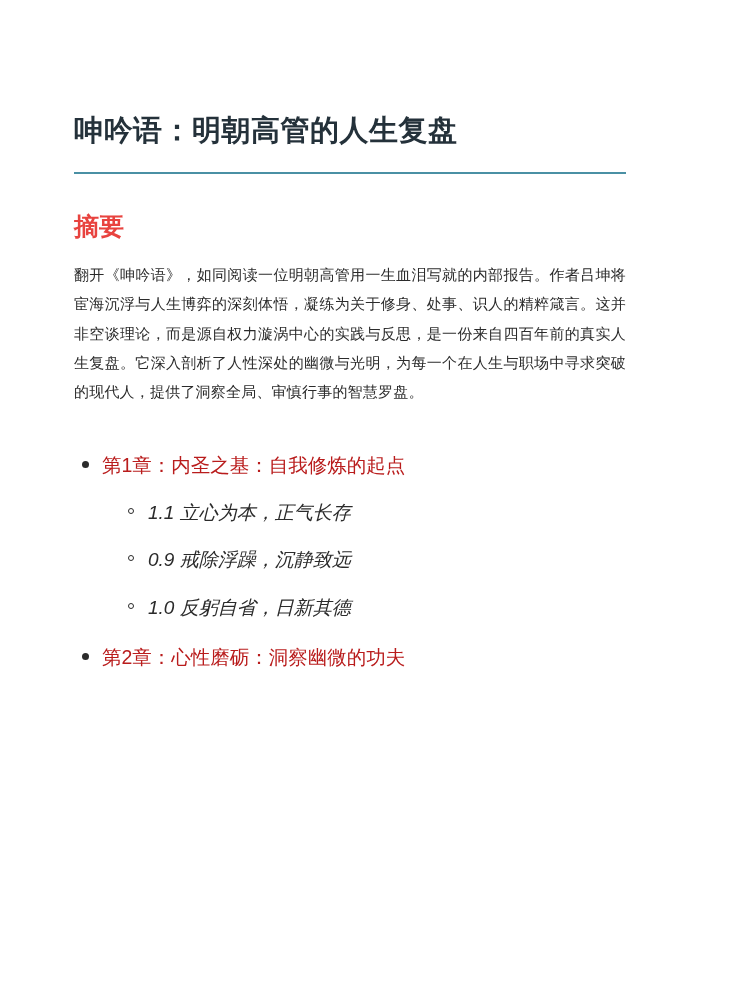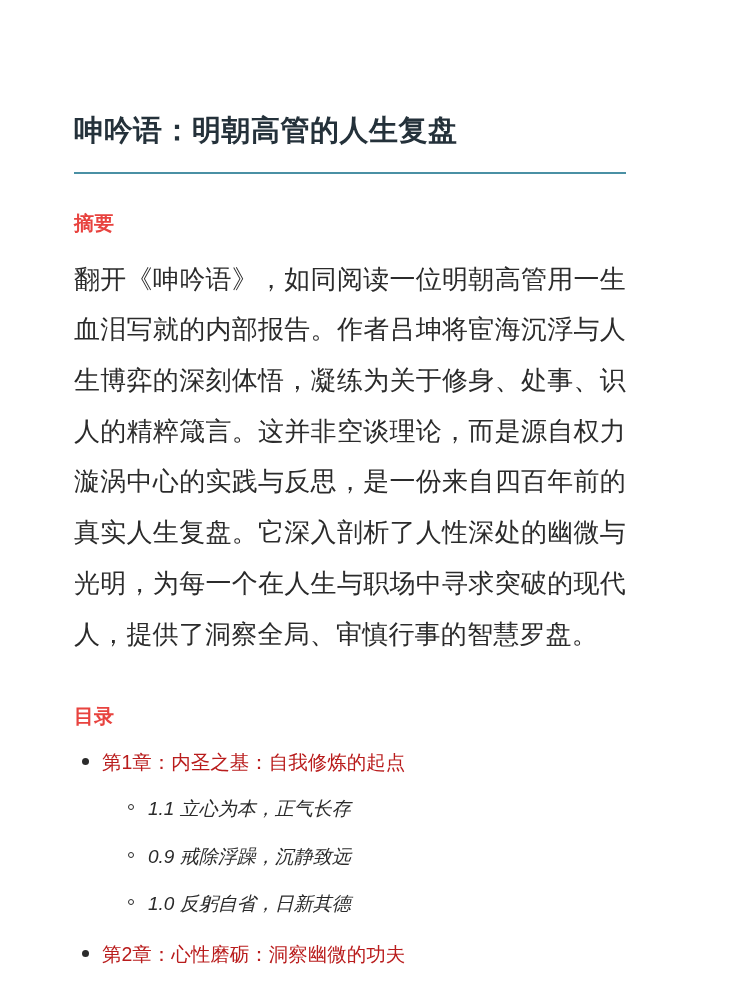--- a/index.html
+++ b/index.html
@@ -30,28 +30,28 @@
     line-height: 1.3;
   }
   .title-rule {
     height: 2px;
     background: #4a90a4;
     border: 0;
     margin: 0 0 36px 0;
     width: 100%;
   }
   .section-heading {
-    font-size: 20px;
+    font-size: 25px;
     font-weight: bold;
     color: #e8433f;
     margin: 0 0 18px 0;
     line-height: 1.3;
   }
   .abstract-text {
-    font-size: 26px;
+    font-size: 15px;
     line-height: 1.95;
     color: #2b2b2b;
     text-align: justify;
     margin: 0 0 44px 0;
     letter-spacing: 0.2px;
   }
   .toc {
     margin: 0;
     padding: 0;
     list-style: none;
@@ -116,21 +116,20 @@
 <div class="page">
 
   <h1 class="doc-title">呻吟语：明朝高管的人生复盘</h1>
 
   <div class="title-rule"></div>
 
   <h2 class="section-heading">摘要</h2>
 
   <p class="abstract-text">翻开《呻吟语》，如同阅读一位明朝高管用一生血泪写就的内部报告。作者吕坤将宦海沉浮与人生博弈的深刻体悟，凝练为关于修身、处事、识人的精粹箴言。这并非空谈理论，而是源自权力漩涡中心的实践与反思，是一份来自四百年前的真实人生复盘。它深入剖析了人性深处的幽微与光明，为每一个在人生与职场中寻求突破的现代人，提供了洞察全局、审慎行事的智慧罗盘。</p>
 
-  <h2 class="section-heading">目录</h2>
 
   <ul class="toc">
     <li>
       <div class="chapter">
         <span class="bullet"></span>
         <span>第1章：内圣之基：自我修炼的起点</span>
       </div>
       <ul class="sub-list">
         <li>
           <div class="sub-item">

